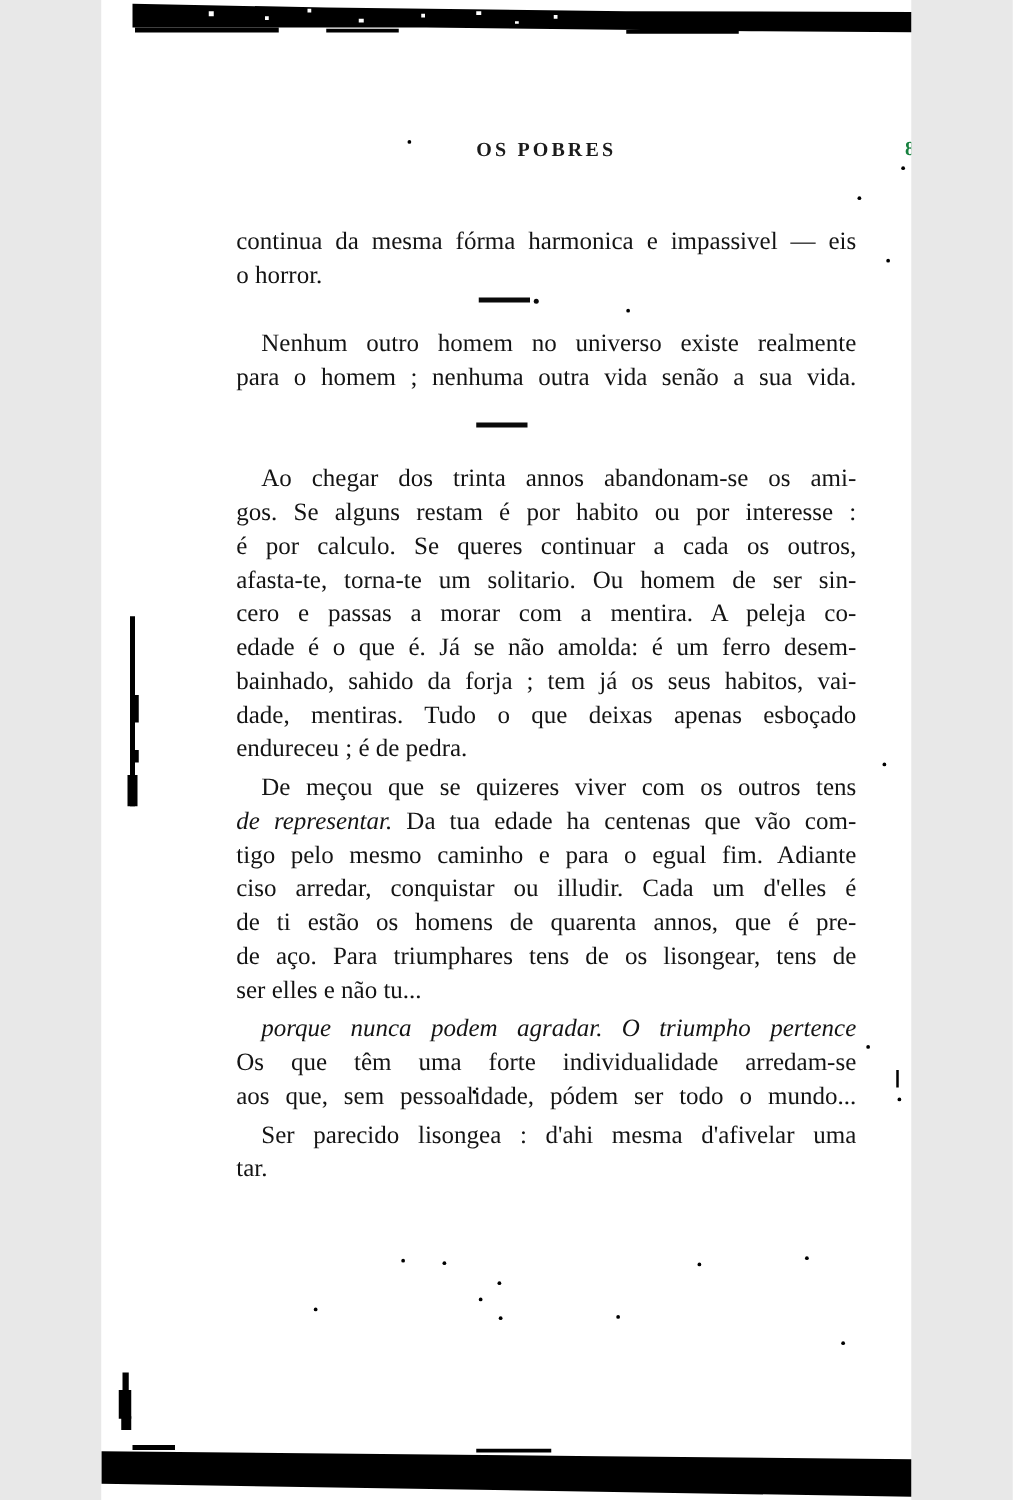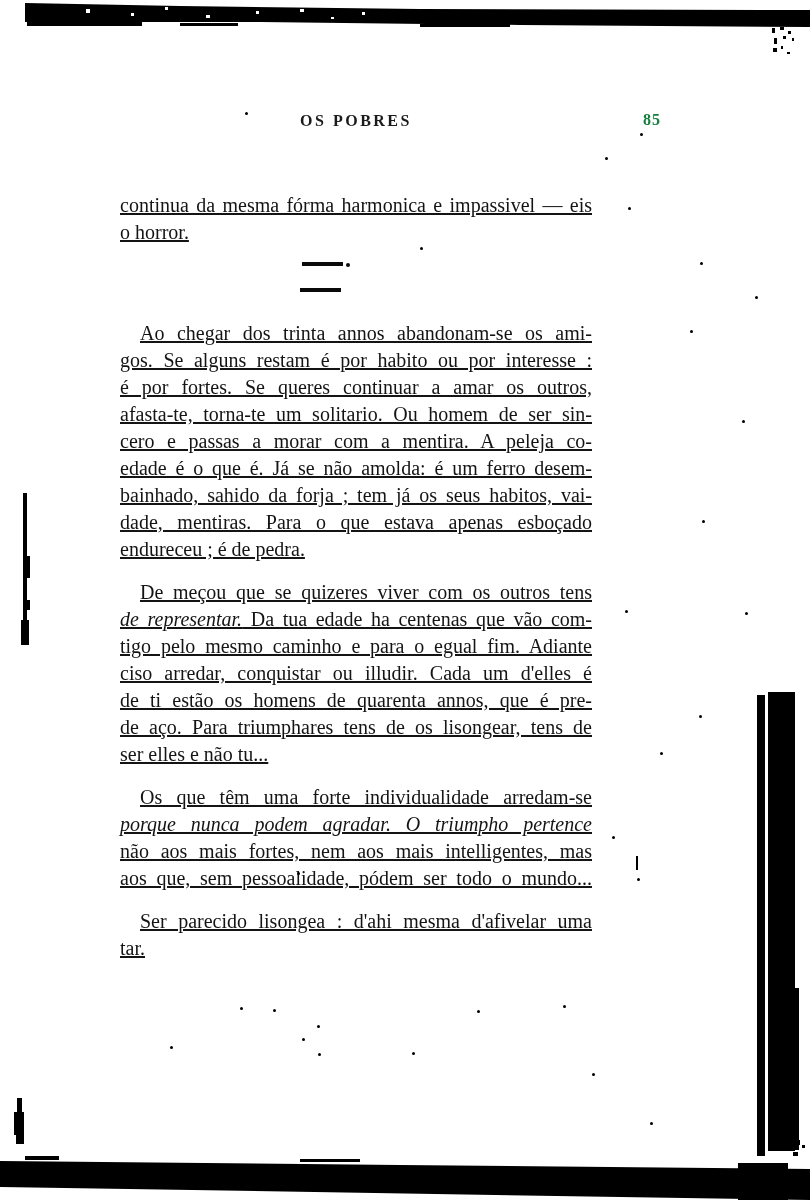--- a/index.html
+++ b/index.html
@@ -1,36 +1,36 @@
 <!DOCTYPE html>
 <html><head>
 <meta charset="utf-8">
 <style>
   html,body{margin:0;padding:0;background:#e8e8e8;}
   .page{
-    position:relative;width:810px;height:1200px;margin:0 auto;
+    position:relative;width:648px;height:1200px;margin:0 auto;
     background:#ffffff;overflow:hidden;
     font-family:"Liberation Serif","DejaVu Serif",serif;
     color:#141414;
   }
   
   .running-head-title{
     position:absolute;left:104px;top:112px;width:504px;
     text-align:center;font-size:16px;letter-spacing:2.5px;font-weight:bold;
     color:#1b1b1b;
   }
   .running-head-number{
     position:absolute;left:643px;top:111px;font-size:16px;color:#15803d;font-weight:bold;letter-spacing:1px;
   }
   
   .text-flow{
     position:absolute;left:104px;top:176px;width:504px;
     font-size:20px;line-height:27px;
   }
-  .para{margin:16px;text-decoration:underline;}
+  .para{margin:4px;}
   .line{
     text-align:justify;text-align-last:justify;
     white-space:normal;height:27px;overflow:visible;
   }
   .line.last{text-align-last:left;}
   .line.italic, .line .italic{font-style:italic;}
   .para.indent .line:first-child{text-indent:20px;}
   
   .divider{position:relative;width:41px;height:4px;background:#0a0a0a;}
   .divider.d1{margin:0 0 20px 198px;}
@@ -64,45 +64,48 @@
   <div class="running-head-number">85</div>
 
   <div class="text-flow">
       <div class="para">
         <div class="line"><span>continua da mesma fórma harmonica e impassivel — eis</span></div>
         <div class="line last"><span>o horror.</span></div>
       </div>
       <div class="divider d1">
         <span class="divider-dot"></span>
       </div>
+      <div class="para indent">
+        <div class="line"><span>Nenhum outro homem no universo existe realmente</span></div>
+        <div class="line"><span>para o homem ; nenhuma outra vida senão a sua vida.</span></div>
+      </div>
       <div class="divider d2"></div>
       <div class="para indent">
         <div class="line"><span>Ao chegar dos trinta annos abandonam-se os ami-</span></div>
         <div class="line"><span>gos. Se alguns restam é por habito ou por interesse :</span></div>
-        <div class="line"><span>é por fortes. Se queres continuar a amar os outros,</span></div>
+        <div class="line"><span>é por calculo. Se queres continuar a cada os outros,</span></div>
         <div class="line"><span>afasta-te, torna-te um solitario. Ou homem de ser sin-</span></div>
         <div class="line"><span>cero e passas a morar com a mentira. A peleja co-</span></div>
         <div class="line"><span>edade é o que é. Já se não amolda: é um ferro desem-</span></div>
         <div class="line"><span>bainhado, sahido da forja ; tem já os seus habitos, vai-</span></div>
-        <div class="line"><span>dade, mentiras. Para o que estava apenas esboçado</span></div>
+        <div class="line"><span>dade, mentiras. Tudo o que deixas apenas esboçado</span></div>
         <div class="line last"><span>endureceu ; é de pedra.</span></div>
       </div>
       <div class="para indent">
         <div class="line"><span>De meçou que se quizeres viver com os outros tens</span></div>
         <div class="line"><span class="italic">de representar.</span><span> Da tua edade ha centenas que vão com-</span></div>
         <div class="line"><span>tigo pelo mesmo caminho e para o egual fim. Adiante</span></div>
         <div class="line"><span>ciso arredar, conquistar ou illudir. Cada um d'elles é</span></div>
         <div class="line"><span>de ti estão os homens de quarenta annos, que é pre-</span></div>
         <div class="line"><span>de aço. Para triumphares tens de os lisongear, tens de</span></div>
         <div class="line last"><span>ser elles e não tu...</span></div>
       </div>
       <div class="para indent">
+        <div class="line italic"><span>porque nunca podem agradar. O triumpho pertence</span></div>
         <div class="line"><span>Os que têm uma forte individualidade arredam-se</span></div>
-        <div class="line italic"><span>porque nunca podem agradar. O triumpho pertence</span></div>
-        <div class="line"><span>não aos mais fortes, nem aos mais intelligentes, mas</span></div>
         <div class="line"><span>aos que, sem pessoalidade, pódem ser todo o mundo...</span></div>
       </div>
       <div class="para indent">
         <div class="line"><span>Ser parecido lisongea : d'ahi mesma d'afivelar uma</span></div>
         <div class="line last"><span>tar.</span></div>
       </div>
     </div>
 
   <svg class="artifact" style="left:0;top:0;" width="810" height="36" viewBox="0 0 810 36">
     <polygon fill="#000" points="25,3 180,6 420,9 810,10 810,27 520,25 260,22 25,22"></polygon>

